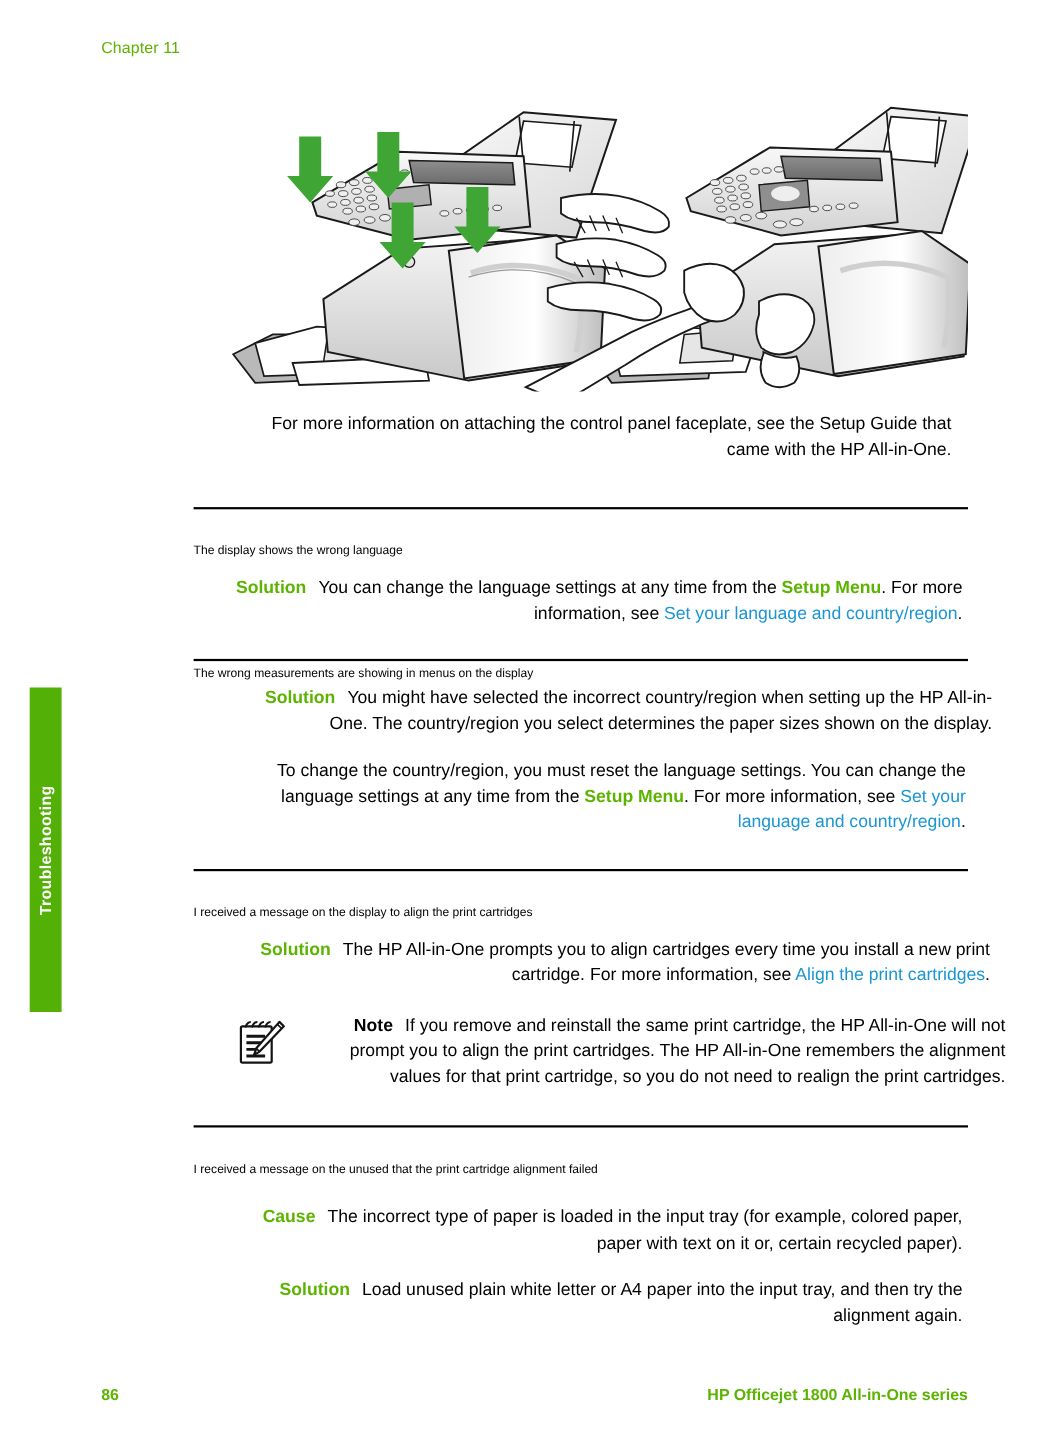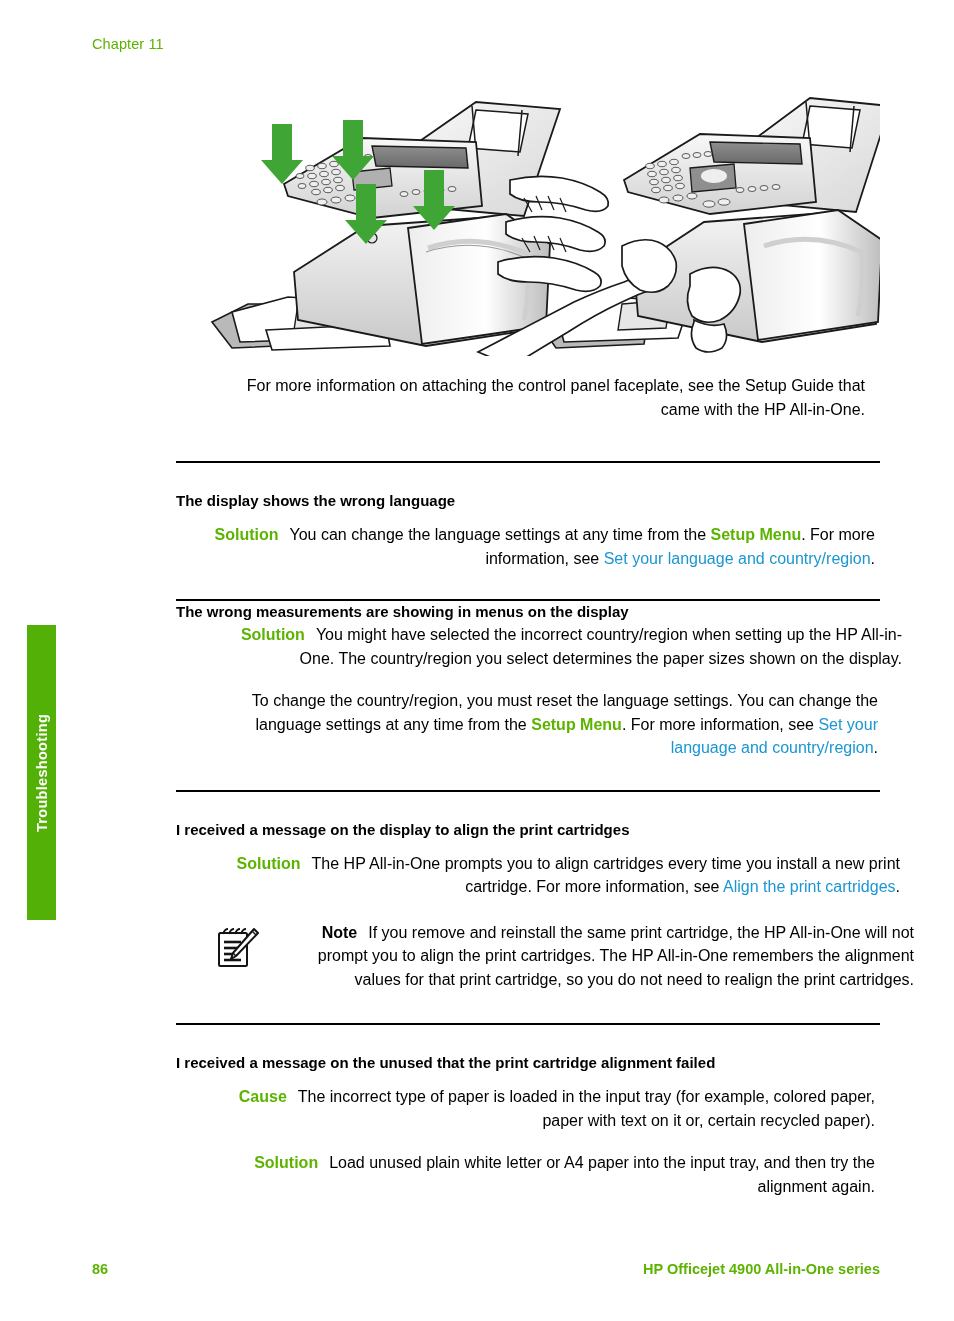--- a/index.html
+++ b/index.html
@@ -88,22 +88,22 @@
   }
 
   hr.rule {
     border: 0;
     border-top: 2px solid #000000;
     margin: 0;
     width: 704px;
   }
 
   .sect-head {
-    font-size: 15px;
-    font-weight: bold;
+    font-size: 11px;
+    font-weight: normal;
     line-height: 22px;
     margin: 0;
   }
 
   .lbl-solution,
   .lbl-cause {
     color: #5CB300;
     font-weight: bold;
   }
   .em-green {
@@ -381,26 +381,26 @@
           <span class="lbl-note">Note</span><span class="lbl-gap"></span><span>If you remove and reinstall the same print cartridge, the HP All-in-One will not prompt you to align the print cartridges. The HP All-in-One remembers the alignment values for that print cartridge, so you do not need to realign the print cartridges.</span>
         </p>
       </div>
     </div>
 
     <div style="height:32px"></div>
     <hr class="rule">
 
     <div style="padding-top:27px">
       <p class="sect-head">I received a message on the unused that the print cartridge alignment failed</p>
-      <p class="para indent" style="margin-top:11px; width:665px">
+      <p class="para indent" style="margin-top:21px; width:665px">
         <span class="lbl-cause">Cause</span><span class="lbl-gap"></span><span>The incorrect type of paper is loaded in the input tray (for example, colored paper, paper with text on it or, certain recycled paper).</span>
       </p>
       <p class="para indent" style="margin-top:19px; width:665px">
         <span class="lbl-solution">Solution</span><span class="lbl-gap"></span><span>Load unused plain white letter or A4 paper into the input tray, and then try the alignment again.</span>
       </p>
     </div>
 
   </div>
 
   <div class="folio">86</div>
-  <div class="footer-title">HP Officejet 4900 All-in-One series</div>
+  <div class="footer-title">HP Officejet 1800 All-in-One series</div>
 
 </div>
 
 </body></html>

